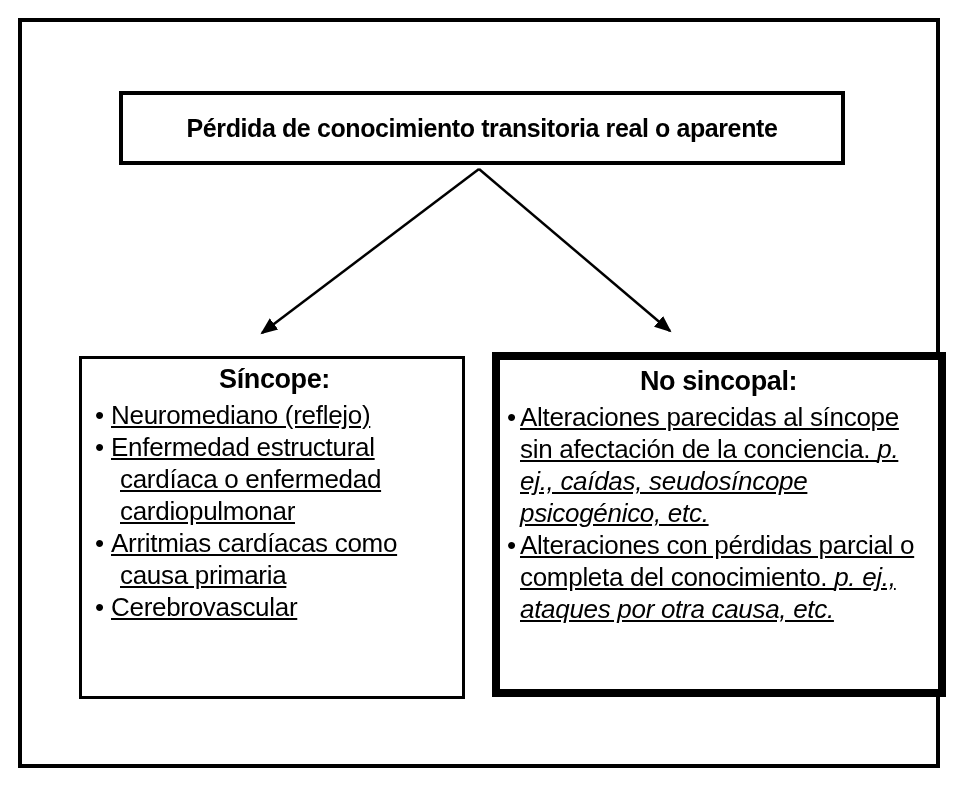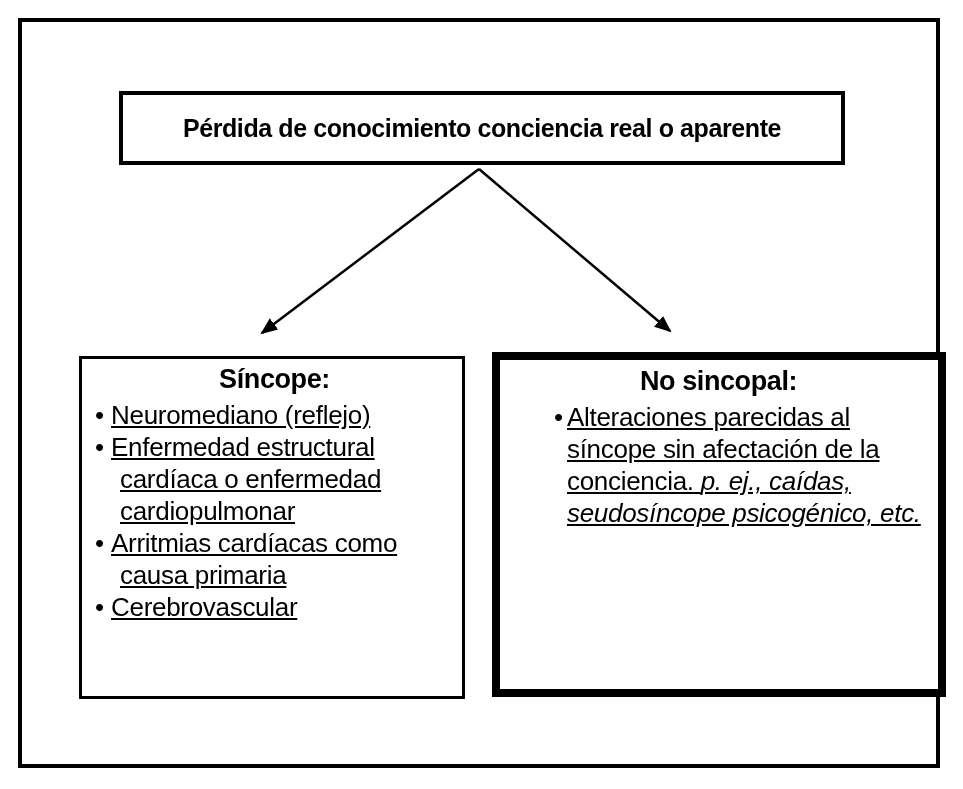--- a/index.html
+++ b/index.html
@@ -80,36 +80,36 @@
   .bullets li {
     padding-left: 25px;
     text-indent: -25px;
     text-decoration: underline;
   }
   .marker {
     display: inline-block;
     width: 16px;
     text-indent: 0;
   }
-  .node-nosincopal .bullets li { padding-left: 13px; text-indent: -13px; margin-left: 47px; }
+  .node-nosincopal .bullets li { padding-left: 13px; text-indent: -13px; }
   .node-nosincopal .marker { width: 13px; }
   
   .node-sincope .bullets li:nth-child(4) { padding-left: 30px; text-indent: -30px; }
   .node-sincope .bullets li:nth-child(5) { margin-left: 25px; }
   .it { font-style: italic; }
 </style>
 </head>
 <body>
 
 <div class="canvas">
 
   <div class="frame"></div>
 
   <div class="title-box">
-    <span class="title-text">Pérdida de conocimiento conciencia real o aparente</span>
+    <span class="title-text">Pérdida de conocimiento transitoria real o aparente</span>
   </div>
 
   <svg class="arrows" viewBox="0 0 963 789">
     <defs>
       <marker id="ah" markerUnits="userSpaceOnUse" markerWidth="18" markerHeight="16" refX="15" refY="8" orient="auto">
         <path d="M0,1 L17,8 L0,15 Z"></path>
       </marker>
     </defs>
     <line x1="479" y1="169" x2="262" y2="333" marker-end="url(#ah)"></line>
     <line x1="479" y1="169" x2="670" y2="331" marker-end="url(#ah)"></line>
@@ -122,16 +122,17 @@
         <li><span class="marker">•</span><span>Enfermedad estructural cardíaca o enfermedad cardiopulmonar</span></li>
         <li><span class="marker">•</span><span>Arritmias cardíacas como causa primaria</span></li>
         <li><span class="marker">•</span><span>Cerebrovascular</span></li>
       </ul>
   </div>
 
   <div class="node node-nosincopal">
     <div class="node-heading">No sincopal:</div>
     <ul class="bullets">
         <li><span class="marker">•</span><span>Alteraciones parecidas al síncope sin afectación de la conciencia. </span><span class="it">p. ej., caídas, seudosíncope psicogénico, etc.</span></li>
+        <li><span class="marker">•</span><span>Alteraciones con pérdidas parcial o completa del conocimiento. </span><span class="it">p. ej., ataques por otra causa, etc.</span></li>
       </ul>
   </div>
 
 </div>
 
 </body></html>

